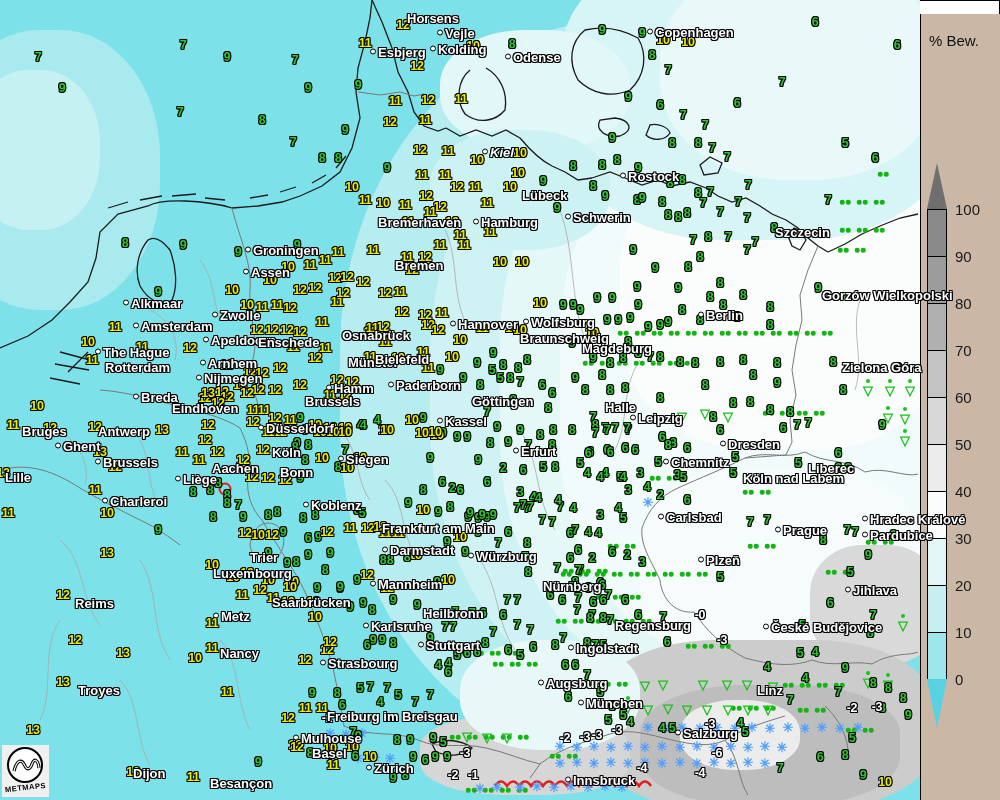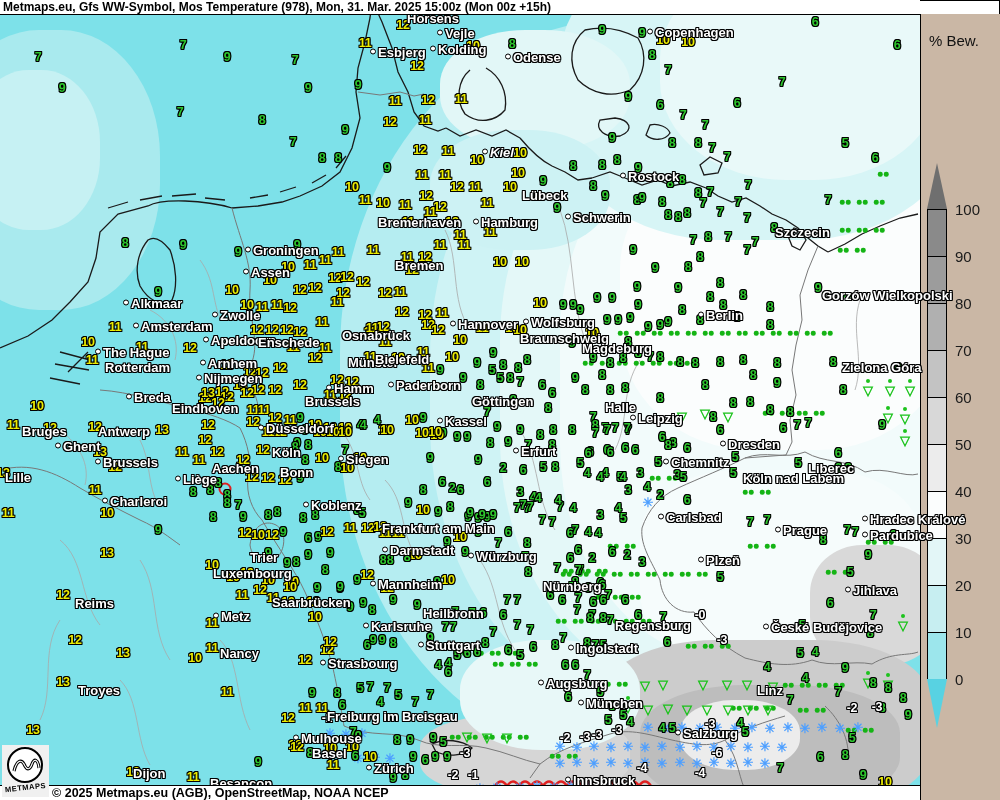--- a/index.html
+++ b/index.html
@@ -1106,21 +1106,21 @@
       <div class="city" style="left: 243px; top: 272px;"><span class="mark"></span><span>Assen</span></div>
       <div class="city" style="left: 123px; top: 303px;"><span class="mark"></span><span>Alkmaar</span></div>
       <div class="city" style="left: 133px; top: 326px;"><span class="mark"></span><span>Amsterdam</span></div>
       <div class="city" style="left: 212px; top: 315px;"><span class="mark"></span><span>Zwolle</span></div>
       <div class="city" style="left: 203px; top: 340px;"><span class="mark"></span><span>Apeldoorn</span></div>
       <div class="city" style="left: 258px; top: 342px;"><span>Enschede</span></div>
       <div class="city" style="left: 95px; top: 352px;"><span class="mark"></span><span>The Hague</span></div>
       <div class="city" style="left: 105px; top: 367px;"><span>Rotterdam</span></div>
       <div class="city" style="left: 200px; top: 363px;"><span class="mark"></span><span>Arnhem</span></div>
       <div class="city" style="left: 196px; top: 378px;"><span class="mark"></span><span>Nijmegen</span></div>
-      <div class="city" style="left: 126px; top: 397px;"><span class="mark"></span><span>Breda</span></div>
+      <div class="city" style="left: 133px; top: 397px;"><span class="mark"></span><span>Breda</span></div>
       <div class="city" style="left: 172px; top: 408px;"><span>Eindhoven</span></div>
       <div class="city" style="left: 98px; top: 431px;"><span>Antwerp</span></div>
       <div class="city" style="left: 22px; top: 431px;"><span>Bruges</span></div>
       <div class="city" style="left: 55px; top: 446px;"><span class="mark"></span><span>Ghent</span></div>
       <div class="city" style="left: 95px; top: 462px;"><span class="mark"></span><span>Brussels</span></div>
       <div class="city" style="left: 5px; top: 477px;"><span>Lille</span></div>
       <div class="city" style="left: 102px; top: 501px;"><span class="mark"></span><span>Charleroi</span></div>
       <div class="city" style="left: 175px; top: 479px;"><span class="mark"></span><span>Liège</span></div>
       <div class="city" style="left: 212px; top: 468px;"><span>Aachen</span></div>
       <div class="city" style="left: 258px; top: 428px;"><span class="mark"></span><span>Düsseldorf</span></div>
@@ -1213,27 +1213,21 @@
         <div class="ltick" style="top: 383px;">60</div>
         <div class="ltick" style="top: 430px;">50</div>
         <div class="ltick" style="top: 477px;">40</div>
         <div class="ltick" style="top: 524px;">30</div>
         <div class="ltick" style="top: 571px;">20</div>
         <div class="ltick" style="top: 618px;">10</div>
         <div class="ltick" style="top: 665px;">0</div>
       </div>
   </div>
 
-  <div id="title-bar">
-    <span>Metmaps.eu, Gfs WW-Symbol, Mos Temperature (978), Mon, 31. Mar. 2025 15:00z (Mon 00z +15h)</span>
-  </div>
 
-  <div id="footer-bar">
-    <span>© 2025 Metmaps.eu (AGB), OpenStreetMap, NOAA NCEP</span>
-  </div>
   <div id="logo-box">
     <div id="logo-circle">
       <svg width="32" height="32" viewBox="0 0 32 32">
         <path d="M5,22 C8,10 13,10 16,17 C18,21 21,21 23,15 C25,9 29,10 30,19" fill="none" stroke="#000" stroke-width="3.2"></path>
         <path d="M5,22 C8,10 13,10 16,17 C18,21 21,21 23,15 C25,9 29,10 30,19" fill="none" stroke="#fff" stroke-width="1.1"></path>
       </svg>
     </div>
     <div id="logo-text">METMAPS</div>
   </div>
 

